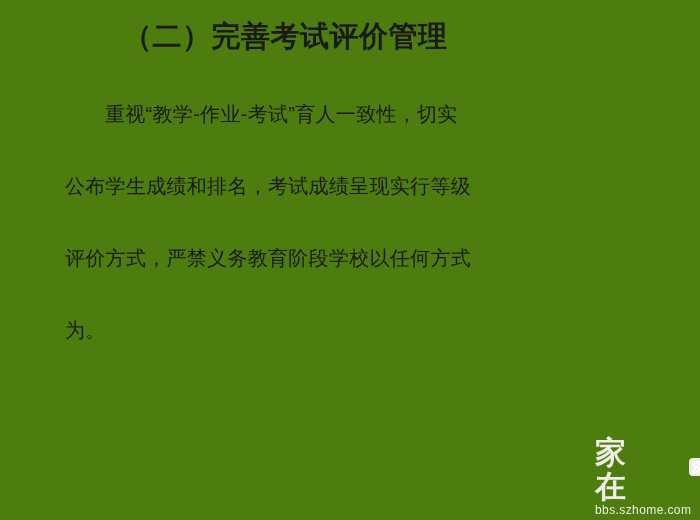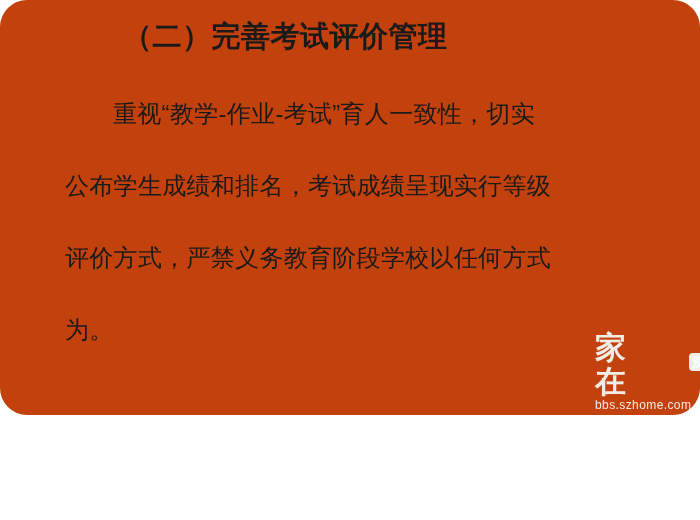--- a/index.html
+++ b/index.html
@@ -3,47 +3,46 @@
 <meta charset="utf-8">
 <style>
   html, body {
     margin: 0;
     padding: 0;
     background: #ffffff;
   }
   .page {
     position: relative;
     width: 700px;
-    height: 415px;
-    background: #c2410c;
+    height: 520px;
+    background: #4d7c0f;
     overflow: hidden;
     font-family: "Liberation Sans", sans-serif;
     color: #1a1a1a;
-    border-radius: 27px;
   }
   .doc-heading {
     position: absolute;
     top: 18px;
     left: 65px;
     right: 70px;
     font-size: 29px;
     line-height: 36px;
     font-weight: 700;
     text-indent: 2em;
     letter-spacing: 0.5px;
     white-space: nowrap;
   }
   .doc-paragraph {
     position: absolute;
     top: 78px;
     left: 65px;
     width: 568px;
   }
   .doc-line {
-    font-size: 24px;
+    font-size: 20px;
     line-height: 72px;
     height: 72px;
     letter-spacing: 0.3px;
     white-space: nowrap;
   }
   .doc-line.first {
     text-indent: 2em;
   }
   .watermark {
     position: absolute;

